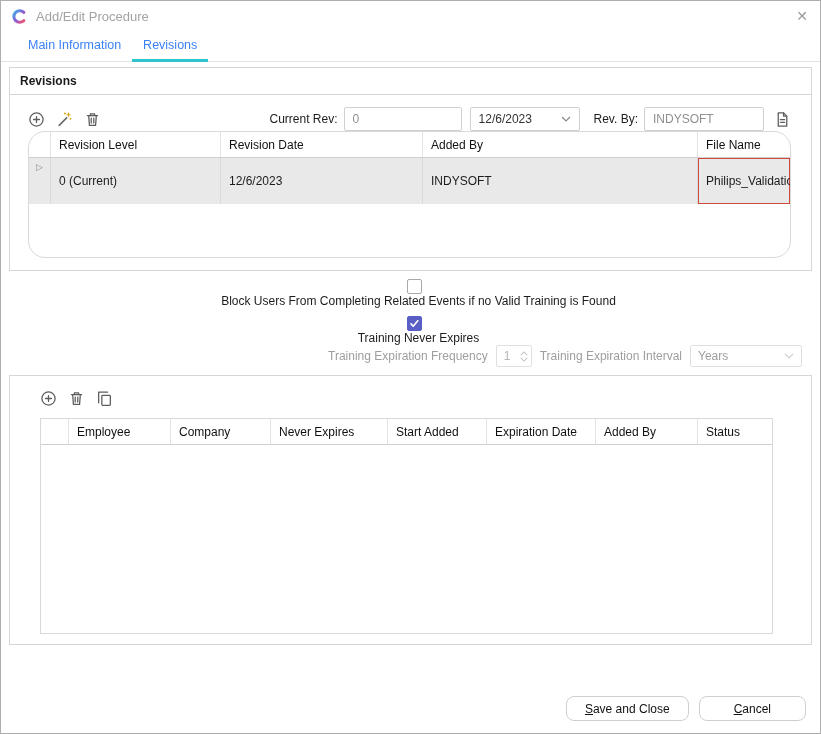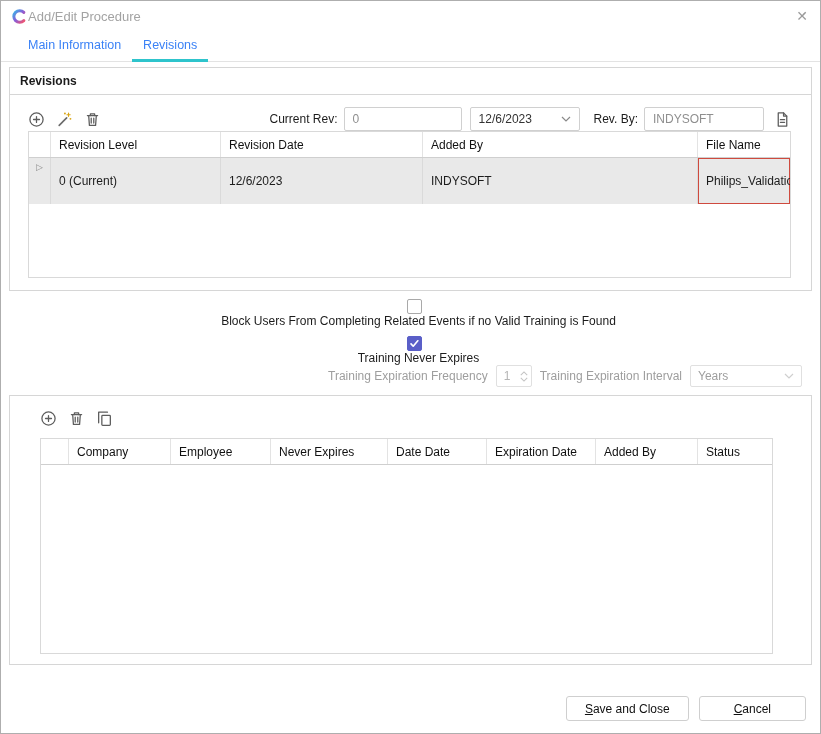--- a/index.html
+++ b/index.html
@@ -6,21 +6,21 @@
   html,body { background:#e9e9e9; }
   body { font-family: "Liberation Sans", sans-serif; font-size: 12px; color:#1c1c1c; }
   .window {
     width: 821px; height: 734px; background:#fff;
     border:1px solid #aeaeae; display:flex; flex-direction:column;
     position:relative; overflow:hidden;
   }
   
   .titlebar { height:30px; flex:0 0 30px; display:flex; align-items:center; padding:0 12px 0 10px; }
   .titlebar .logo { width:17px; height:17px; display:inline-flex; }
-  .titlebar .title { margin-left:0; color:#a3a3a3; font-size:13px;text-align:center; }
+  .titlebar .title { margin-left:8px; color:#a3a3a3; font-size:13px;text-align:center; }
   .titlebar .close { margin-left:auto; color:#9a9a9a; font-size:14px; cursor:default; line-height:1; }
   
   .tabs { flex:0 0 31px; display:flex; align-items:stretch; padding-left:16px; border-bottom:1px solid #e3e3e3; }
   .tab { display:flex; align-items:center; padding:0 11px; font-size:12.5px; color:#3b82f6; border-bottom:3px solid transparent; margin-bottom:-1px; cursor:default; }
   .tab.active { border-bottom-color:#2ec4cc; }
   
   .main { flex:1; display:flex; flex-direction:column; padding:5px 8px 0 8px; }
   .groupbox { border:1px solid #d6d6d6; background:#fff; }
   .gb-header { padding:6px 10px; font-weight:bold; border-bottom:1px solid #d6d6d6; }
   
@@ -30,21 +30,21 @@
   .icon svg { width:100%; height:100%; }
   .icon + .icon { margin-left:11px; }
   .tb-label { margin:0 6px 0 14px; color:#1c1c1c; }
   .ctl { height:24px; border:1px solid #d0d0d0; border-radius:2px; background:#fff; display:flex; align-items:center; padding:0 8px; }
   .input-currentrev { width:118px; color:#8f8f8f; }
   .date-select { width:110px; justify-content:space-between; color:#333; margin-left:8px; }
   .input-revby { width:120px; color:#8f8f8f; }
   .file-icon { margin-left:10px; }
   
   .grid-table { border:1px solid #d9d9d9; background:#fff; overflow:hidden; }
-  .rev-table { height:147px; }
+  .rev-table { height:127px;border-radius:17px; }
   .gt-head, .gt-row { display:grid; }
   .rev-table .gt-head, .rev-table .gt-row { grid-template-columns:22px 170px 202px 275px 1fr; }
   .gt-head { border-bottom:1px solid #cfcfcf; }
   .th { padding:6px 8px 5px 8px; border-right:1px solid #e3e3e3; color:#111; white-space:nowrap; overflow:hidden; }
   .th:last-child { border-right:none; }
   .gt-row.selected { background:#e9e9e9; }
   .td { padding:16px 8px; border-right:1px solid #dadada; white-space:nowrap; overflow:hidden; }
   .td:last-child { border-right:none; }
   .td.expander { padding:4px 0; text-align:center; color:#8c8c8c; font-size:9px; }
   .td.focus-cell { box-shadow:inset 0 0 0 1px #cf4a3e; }
@@ -59,21 +59,21 @@
   .spinner { width:36px; height:22px; border:1px solid #e0e0e0; border-radius:2px; display:flex; align-items:center; padding:0 3px 0 7px; color:#b5b5b5; margin:0 8px; }
   .spin-btns { margin-left:auto; display:flex; flex-direction:column; gap:1px; }
   .spin-btns svg { width:8px; height:5px; }
   .dis-select { width:112px; height:22px; border:1px solid #e0e0e0; border-radius:2px; display:flex; align-items:center; justify-content:space-between; padding:0 7px; color:#9e9e9e; margin-left:8px; }
   
   .emp-body { padding:10px 38px 10px 30px; }
   .emp-table { height:216px; }
   .emp-table .gt-head, .emp-table .gt-row { grid-template-columns:28px 102px 100px 117px 99px 109px 102px 1fr; }
   
   .footer { margin-top:auto; display:flex; justify-content:flex-end; gap:10px; padding:0 6px; margin-bottom:12px; }
-  .btn { height:25px; border:1px solid #cfcfcf; border-radius:3px; background:#fff; font-family:"Liberation Sans",sans-serif; font-size:12px; color:#111; padding:0 18px; cursor:default; }
+  .btn { height:25px; border:1px solid #cfcfcf; border-radius:8px; background:#fff; font-family:"Liberation Sans",sans-serif; font-size:12px; color:#111; padding:0 18px; cursor:default; }
   .btn.cancel { padding:0 34px; }
   .mn { text-decoration:underline; }
   svg.line { fill:none; stroke:#5d5d5d; stroke-width:1.2; stroke-linecap:round; stroke-linejoin:round; }
 </style>
 </head>
 <body>
 
 <div class="window">
 
   <div class="titlebar">
@@ -236,24 +236,24 @@
             <svg class="line" viewBox="0 0 16 16">
                 <rect x="5.5" y="5" width="8" height="9.5" rx="0.8"></rect>
                 <path d="M10.8 2h-8.3v10"></path>
               </svg>
           </span>
         </div>
 
         <div class="grid-table emp-table">
           <div class="gt-head">
             <div class="th"></div>
+            <div class="th">Employee</div>
             <div class="th">Company</div>
-            <div class="th">Employee</div>
             <div class="th">Never Expires</div>
-            <div class="th">Date Date</div>
+            <div class="th">Start Added</div>
             <div class="th">Expiration Date</div>
             <div class="th">Added By</div>
             <div class="th">Status</div>
           </div>
         </div>
 
       </div>
     </div>
 
     <div class="footer">

